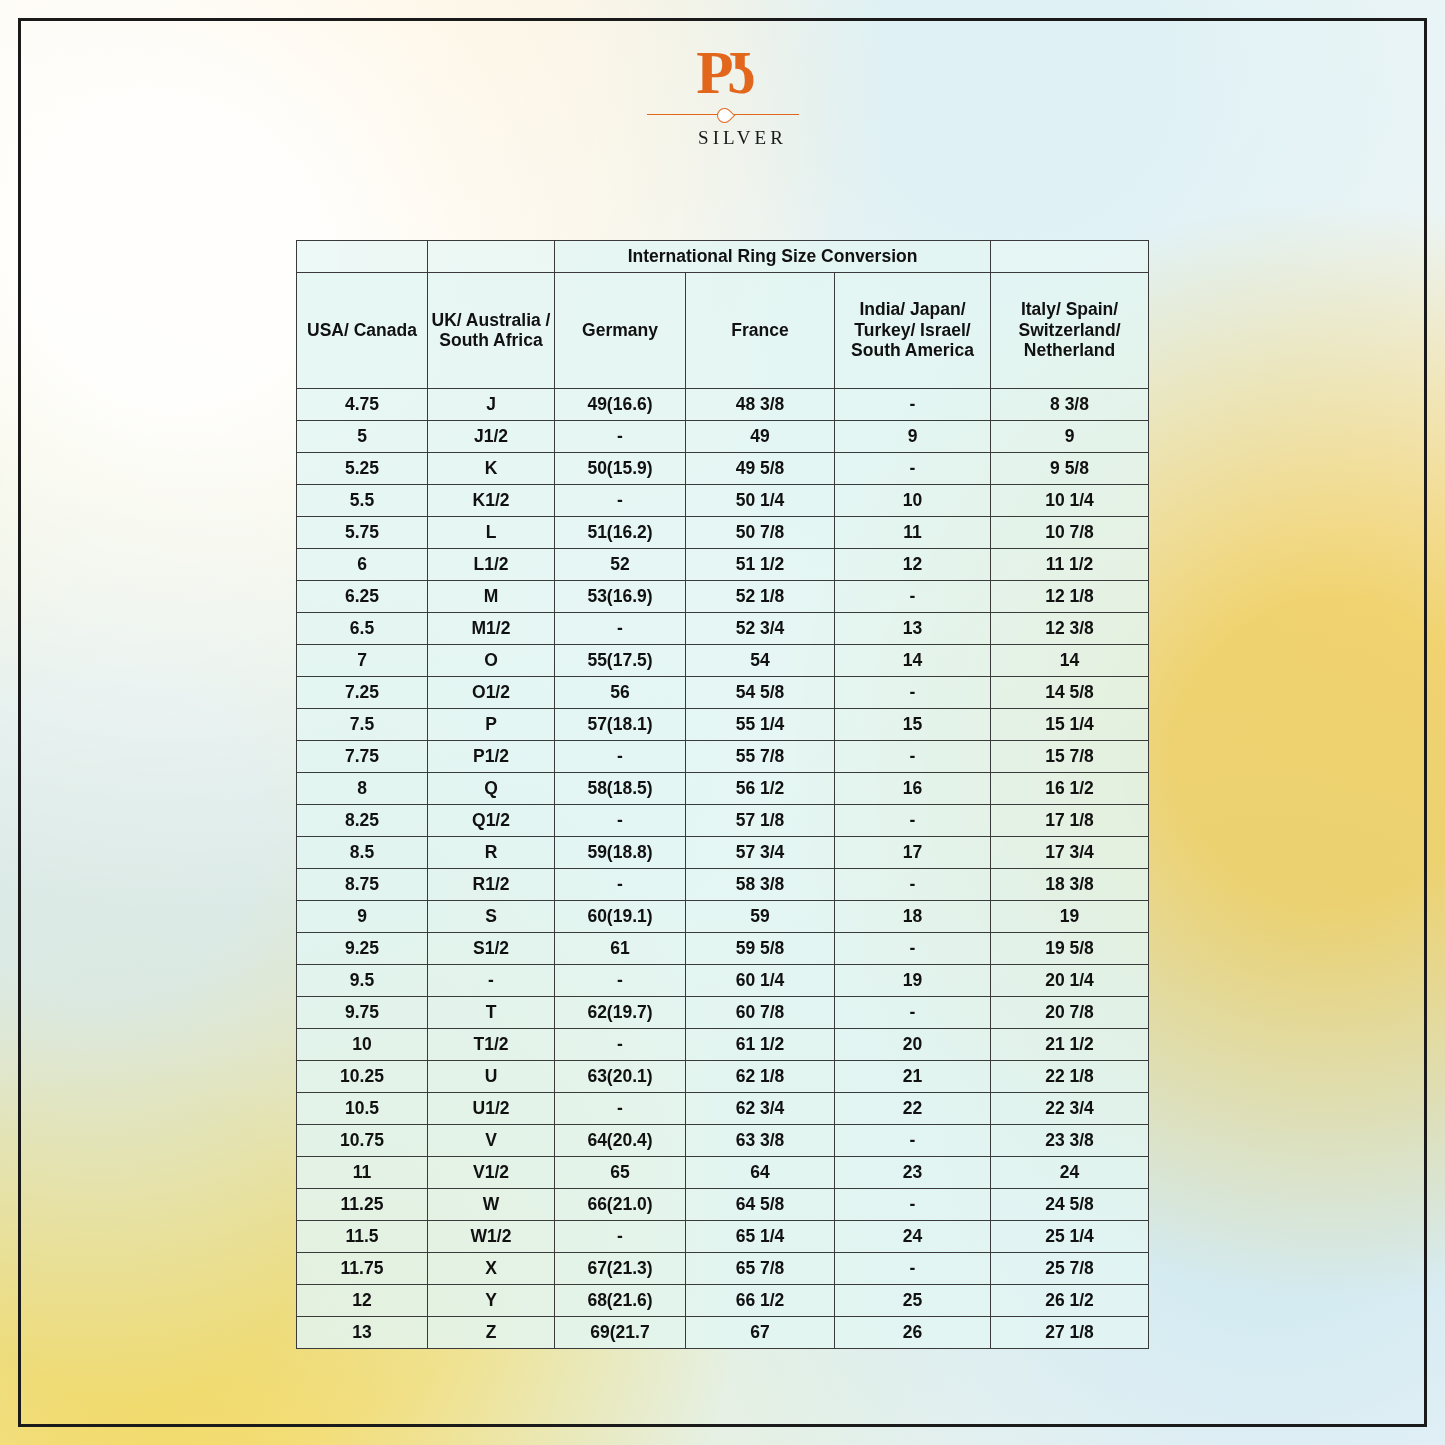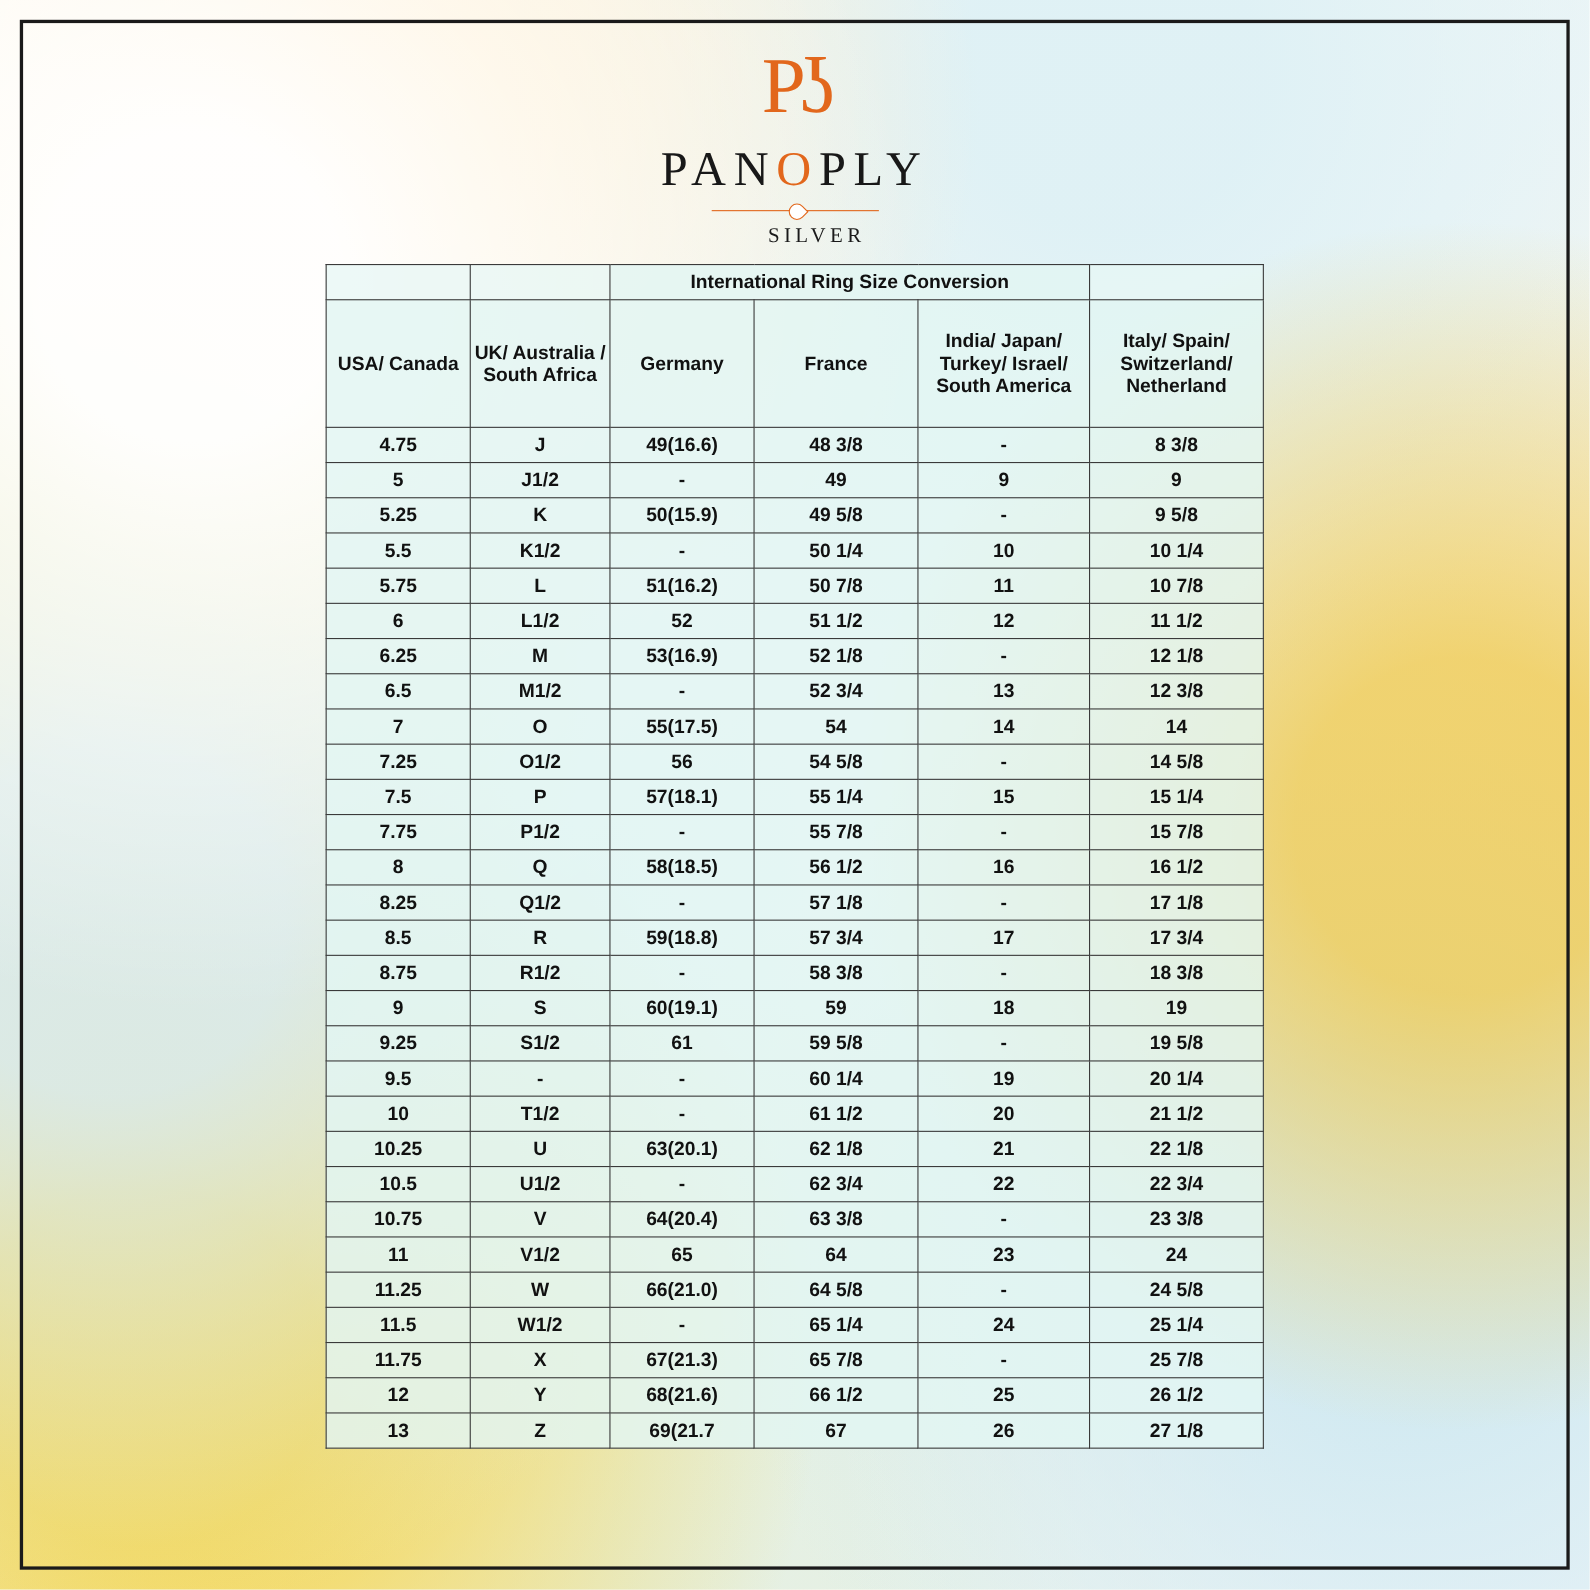--- a/index.html
+++ b/index.html
@@ -45,22 +45,22 @@
 
   .logo-wrap {
     position: absolute;
     left: 0;
     right: 0;
     top: 44px;
     text-align: center;
   }
   .logo-mark {
     font-family: "Liberation Serif", serif;
-    font-size: 72px;
-    font-weight: normal;
+    font-size: 61px;
+    font-weight: bold;
     color: #e2671c;
     line-height: 0.95;
     letter-spacing: -6px;
   }
   .logo-name {
     font-family: "Liberation Serif", serif;
     font-size: 44px;
     letter-spacing: 7px;
     color: #181818;
     margin-top: 16px;
@@ -145,21 +145,20 @@
   }
 </style>
 </head>
 <body>
 
 <div class="page">
   <div class="frame"></div>
 
   <div class="logo-wrap">
     <div class="logo-mark">Pʖ</div>
-    <div class="logo-name">PAN<span class="o">O</span>PLY</div>
     <div class="logo-divider"></div>
     <div class="logo-sub">SILVER</div>
   </div>
 
   <div class="table-wrap">
     <table class="ring">
       <colgroup>
         <col class="col0">
           <col class="col1">
           <col class="col2">
@@ -328,20 +327,28 @@
           </tr>
           <tr>
             <td class="data-cell">9.5</td>
             <td class="data-cell">-</td>
             <td class="data-cell">-</td>
             <td class="data-cell">60 1/4</td>
             <td class="data-cell">19</td>
             <td class="data-cell">20 1/4</td>
           </tr>
           <tr>
+            <td class="data-cell">9.75</td>
+            <td class="data-cell">T</td>
+            <td class="data-cell">62(19.7)</td>
+            <td class="data-cell">60 7/8</td>
+            <td class="data-cell">-</td>
+            <td class="data-cell">20 7/8</td>
+          </tr>
+          <tr>
             <td class="data-cell">10</td>
             <td class="data-cell">T1/2</td>
             <td class="data-cell">-</td>
             <td class="data-cell">61 1/2</td>
             <td class="data-cell">20</td>
             <td class="data-cell">21 1/2</td>
           </tr>
           <tr>
             <td class="data-cell">10.25</td>
             <td class="data-cell">U</td>

